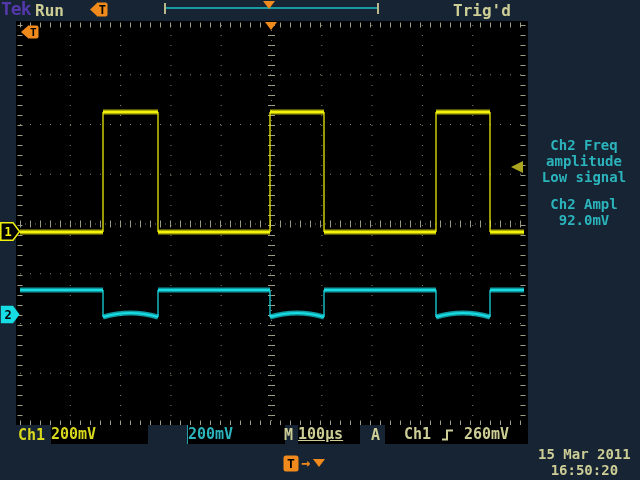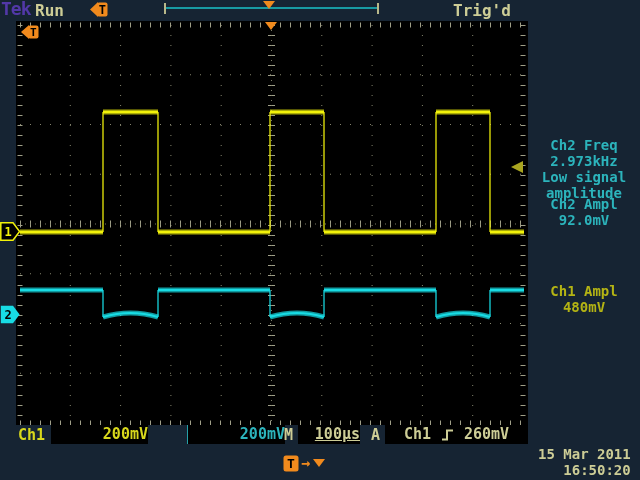--- a/index.html
+++ b/index.html
@@ -31,38 +31,38 @@
   .ch2-marker{left:0px;top:305px;}
   .trig-level-arrow{left:511px;top:161px;z-index:6;}
   
   .meas{left:528px;width:112px;text-align:center;font-size:14px;line-height:16px;}
   .meas-cyan{color:var(--c-cyan_text);}
   .meas-olive{color:var(--c-olive);}
   .meas-1{top:137px;}
   .meas-2{top:196px;}
   .meas-3{top:283px;}
   
-  .bbox{background:var(--c-black);height:19px;font-size:15px;line-height:19px;text-align:right;}
+  .bbox{background:var(--c-black);height:19px;font-size:15px;line-height:19px;text-align:left;}
   .lbl{font-size:15px;line-height:18px;}
   .ch1-lbl{left:18px;top:426px;color:var(--c-yellow);}
   .ch1-scale{left:51px;top:425px;width:97px;color:var(--c-yellow);}
   .ch2-lbl{left:151px;top:425px;width:36px;height:19px;background:var(--c-teal_box);color:#000;font-size:15px;line-height:19px;text-align:center;margin-left:36px;}
   .ch2-scale{left:188px;top:425px;width:97px;color:var(--c-cyan_text);}
   .m-lbl{left:284px;top:426px;color:var(--c-tan);}
   .tb-box{left:298px;top:425px;width:62px;color:var(--c-tan);text-decoration:underline;}
   .a-lbl{left:371px;top:426px;color:var(--c-tan);}
   .trig-box{left:385px;top:425px;width:143px;color:var(--c-tan);display:flex;align-items:center;justify-content:center;gap:10px;}
   .slope-icon{display:inline-block;}
   
   .delay-t{left:283px;top:455px;}
   .delay-arrow{left:301px;top:454px;color:var(--c-orange);font-size:15px;}
   .delay-tri{left:313px;top:459px;}
   .delay-box{left:326px;top:454px;width:98px;height:20px;background:var(--c-black);color:var(--c-tan);font-size:15px;line-height:20px;text-align:center;}
   
-  .datetime{left:538px;top:446px;color:var(--c-tan);font-size:14px;line-height:16px;text-align:right;}
+  .datetime{left:538px;top:446px;color:var(--c-tan);font-size:14px;line-height:16px;text-align:center;}
 </style>
 </head>
 <body>
 
 <div id="screen">
 
   <span class="abs tek-logo">Tek</span>
   <span class="abs run-status">Run</span>
 
   <svg class="abs tmarker-topbar" width="18" height="15" viewBox="0 0 18 15">
@@ -160,31 +160,26 @@
     <polygon points="0.8,0.8 13,0.8 19.6,9.5 13,18.2 0.8,18.2" fill="var(--c-trace_cyan)"></polygon>
     <text x="8" y="14" text-anchor="middle" font-size="12" font-weight="bold" fill="#000" font-family="DejaVu Sans Mono, monospace">2</text>
   </svg>
 
   <svg class="abs trig-level-arrow" width="13" height="12" viewBox="0 0 13 12">
     <polygon points="0,6 12,0 12,12" fill="var(--c-trig_arrow)"></polygon>
   </svg>
 
   <div class="abs meas meas-cyan meas-1">
     <div>Ch2 Freq</div>
-    <div>2.973kHz</div>
+    <div>amplitude</div>
     <div>Low signal</div>
-    <div>amplitude</div>
   </div>
   <div class="abs meas meas-cyan meas-2">
     <div>Ch2 Ampl</div>
     <div>92.0mV</div>
-  </div>
-  <div class="abs meas meas-olive meas-3">
-    <div>Ch1 Ampl</div>
-    <div>480mV</div>
   </div>
 
   <span class="abs lbl ch1-lbl">Ch1</span>
   <div class="abs bbox ch1-scale">200mV</div>
   <div class="abs ch2-lbl">Ch2</div>
   <div class="abs bbox ch2-scale">200mV</div>
   <span class="abs lbl m-lbl">M</span>
   <div class="abs bbox tb-box">100µs</div>
   <span class="abs lbl a-lbl">A</span>
   <div class="abs bbox trig-box">

